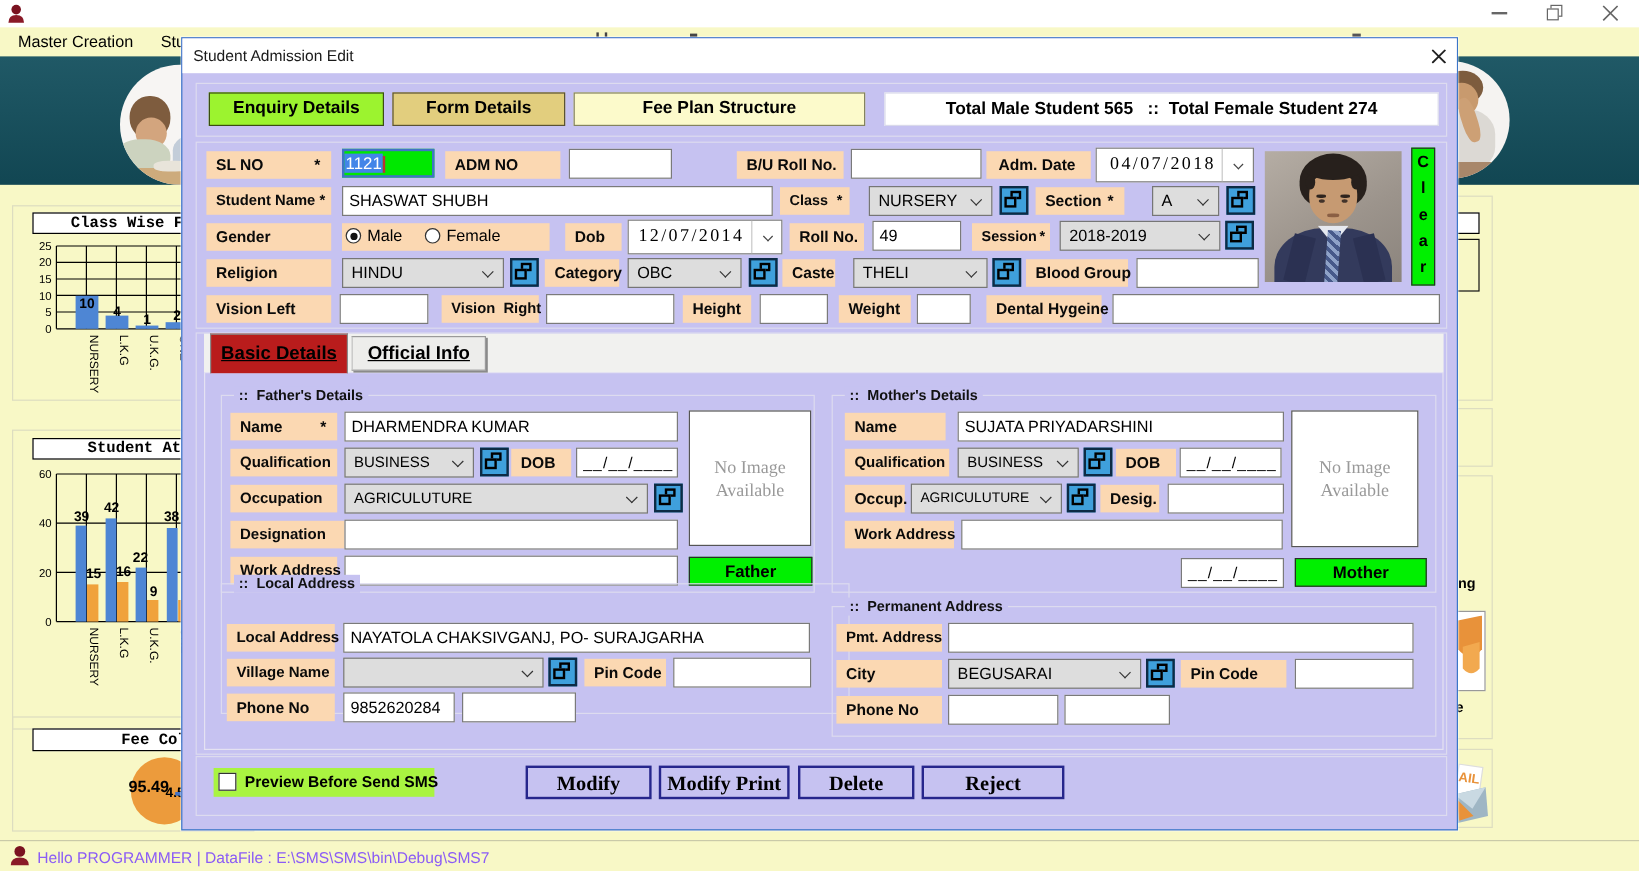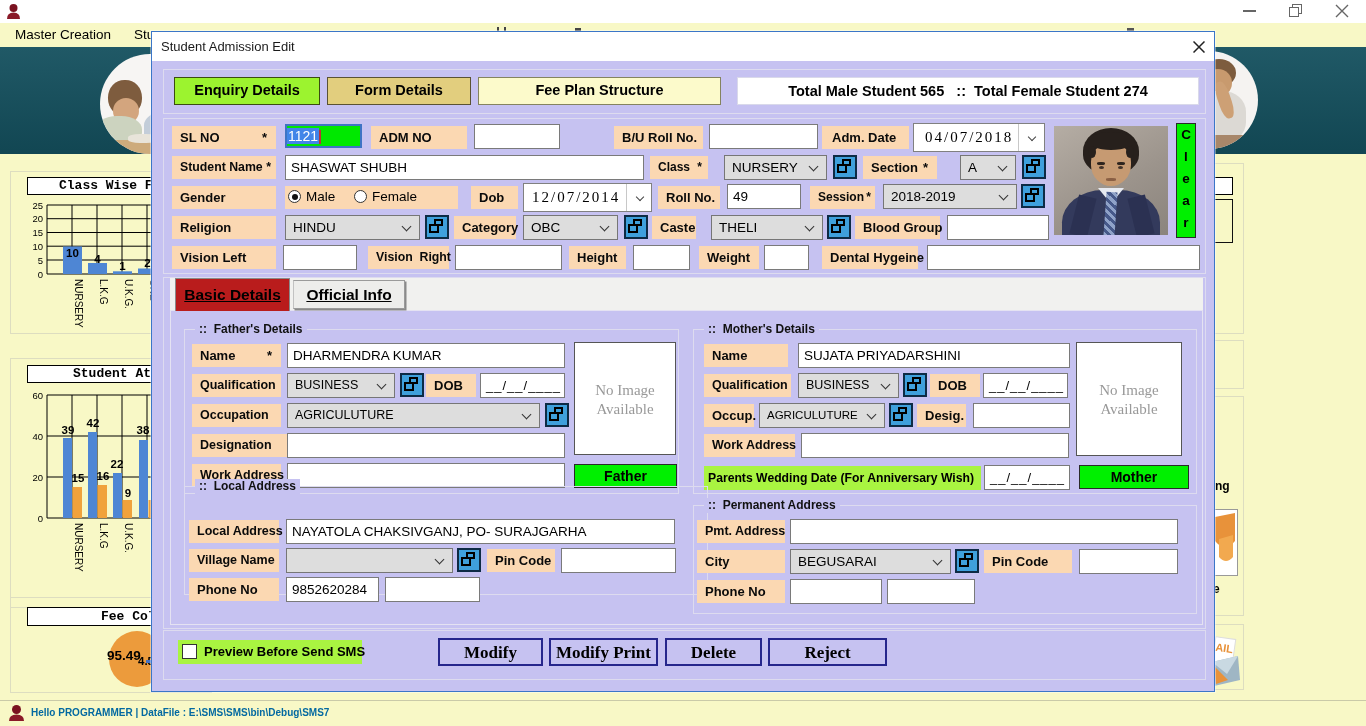--- a/index.html
+++ b/index.html
@@ -193,21 +193,21 @@
   <path d="M0 26 L26 20 L28 44 L2 50 Z" fill="#9fb6c4"></path>
   <path d="M0 26 L26 20 L15 38 Z" fill="#c9d9e2"></path>
   <path d="M2 30 L16 44 L4 48 Z" fill="#E8923A"></path>
 </svg>
 
 <div class="abs" style="left:0;top:700px;width:1366px;height:26px;background:#F8F8C6;border-top:1px solid #CACAA8;box-sizing:border-box;"></div>
 <svg class="abs" style="left:8px;top:704px" width="17" height="18" viewBox="0 0 17 18">
   <circle cx="8.5" cy="5.5" r="4.5" fill="#7a1220"></circle>
   <path d="M1 17 Q1 10.5 8.5 10.5 Q16 10.5 16 17 Z" fill="#8a1a28"></path>
 </svg>
-<div class="abs" style="left:31px;top:707px;font-weight:bold;font-size:10px;color:#0369a1;">Hello PROGRAMMER | DataFile : E:\SMS\SMS\bin\Debug\SMS7</div>
+<div class="abs" style="left:31px;top:707px;font-weight:normal;font-size:13px;color:#8b5cf6;">Hello PROGRAMMER | DataFile : E:\SMS\SMS\bin\Debug\SMS7</div>
 
 <div class="abs" style="left:151px;top:31px;width:1064px;height:661px;background:#C6C2F1;border:1.5px solid #3B76C8;box-sizing:border-box;box-shadow:0 0 0 1px rgba(255,255,255,.4);">
 
   <div class="abs" style="left:0;top:0;width:100%;height:29px;background:#fff;"></div>
   <div class="abs" style="left:9px;top:7px;font-size:13px;color:#1a1a1a;">Student Admission Edit</div>
   <svg class="abs" style="left:1041px;top:9px" width="12" height="12" viewBox="0 0 12 12">
         <path d="M0.5 0.5 L11.5 11.5 M11.5 0.5 L0.5 11.5" stroke="#222" stroke-width="1.5"></path>
       </svg>
 </div>
 
@@ -367,21 +367,20 @@
 <div class="lbl" style="left:704px;top:404px;width:50px;">Occup.</div>
 <div class="dd" style="left:759px;top:403px;width:126px;font-size:11.5px;">AGRICULUTURE</div>
 <div class="bb" style="left:889px;top:403px;">
       <i></i>
       <u></u>
     </div>
 <div class="lbl" style="left:917px;top:404px;width:49px;">Desig.</div>
 <div class="inp" style="left:973px;top:403px;width:97px;"></div>
 <div class="lbl" style="left:704px;top:434px;width:91px;font-size:12.5px;">Work Address</div>
 <div class="inp" style="left:801px;top:433px;width:268px;"></div>
-<div class="abs" style="left:704px;top:466px;width:277px;height:24px;background:#A9F441;font-weight:bold;font-size:12.2px;line-height:24px;padding-left:4px;box-sizing:border-box;white-space:nowrap;">Parents Wedding Date (For Anniversary Wish)</div>
 <div class="inp" style="left:984px;top:465px;width:86px;font-size:13px;letter-spacing:1px;">__/__/____</div>
 <div class="greenbtn" style="left:1079px;top:465px;width:110px;height:24px;line-height:22px;">Mother</div>
 <div class="abs" style="left:1076px;top:342px;width:106px;height:114px;background:#fff;border:1.5px solid #555;box-sizing:border-box;font-family:'Liberation Serif',serif;font-size:15px;color:#999;text-align:center;line-height:19px;padding-top:38px;">No Image<br>Available</div>
 
 <div class="gb" style="left:184px;top:486px;width:494px;height:107px;padding-left:28px;">
       <span class="lg">::&nbsp; Local Address</span>
     </div>
 <div class="lbl" style="left:189px;top:520px;width:90px;font-size:12.5px;">Local Address</div>
 <div class="inp" style="left:286px;top:519px;width:389px;">NAYATOLA CHAKSIVGANJ, PO- SURAJGARHA</div>
 <div class="lbl" style="left:189px;top:549px;width:90px;font-size:12.5px;">Village Name</div>

